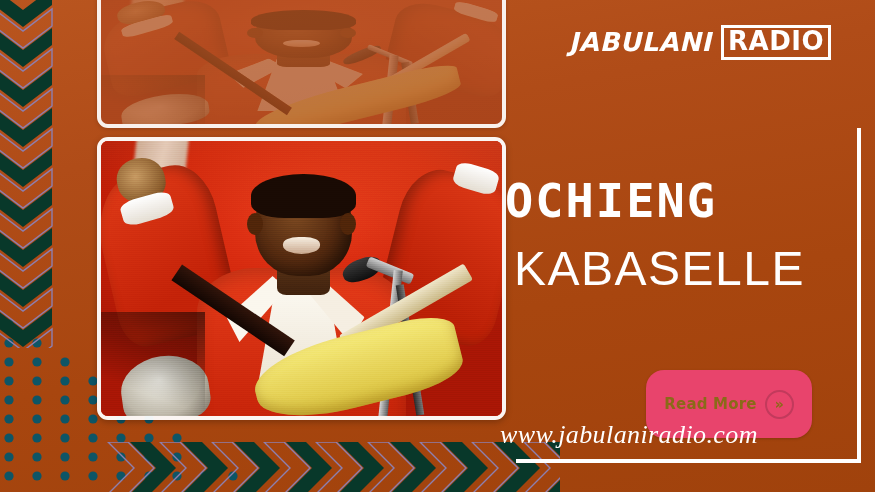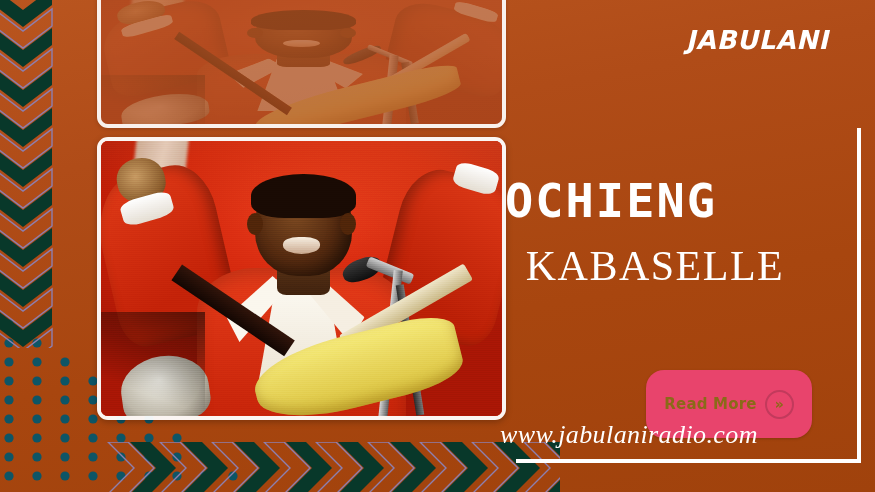--- a/index.html
+++ b/index.html
@@ -184,23 +184,23 @@
   
   .title-main{
     position:absolute;left:505px;top:178px;width:310px;z-index:7;
     font-family:"DejaVu Sans Mono", monospace;
     font-weight:700;font-size:46px;line-height:1;letter-spacing:2px;
     color:#ffffff;text-align:left;white-space:nowrap;
     transform:scaleX(1.02);transform-origin:left center;
   }
   .title-sub{
     position:absolute;left:505px;top:245px;width:300px;z-index:7;
-    font-family:Liberation Serif, serif;
-    font-weight:400;font-size:42px;line-height:1;letter-spacing:1.5px;
-    color:#ffffff;text-align:center;white-space:nowrap;
+    font-family:Liberation Sans, sans-serif;
+    font-weight:400;font-size:48px;line-height:1;letter-spacing:1.5px;
+    color:#ffffff;text-align:right;white-space:nowrap;
   }
 
   
   .logo{
     position:absolute;right:44px;top:25px;z-index:8;
     display:flex;align-items:center;gap:7px;
   }
   .logo .word{
     font-family:"DejaVu Sans", sans-serif;
     font-weight:700;font-style:italic;font-size:26px;letter-spacing:.5px;
@@ -411,20 +411,21 @@
         <div class="strap"></div>
           <div class="drum"></div>
         <div class="shadowL"></div>
           <div class="grain"></div>
       </div>
     </div>
   </div>
 
   <div class="logo">
     <span class="word">JABULANI</span>
+    <span class="boxed">RADIO</span>
   </div>
 
   <div class="title-main">OCHIENG</div>
   <div class="title-sub">KABASELLE</div>
 
   <div class="readmore">
     <span class="lbl">Read More</span>
     <span class="circ">»</span>
   </div>
 

